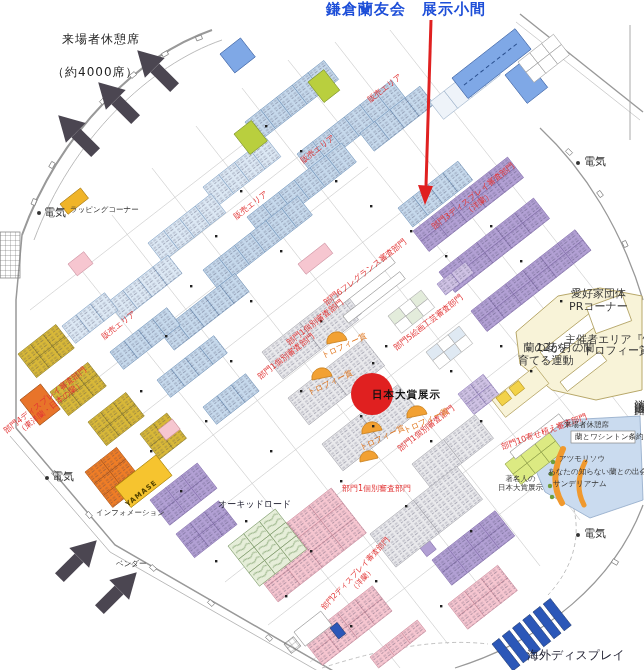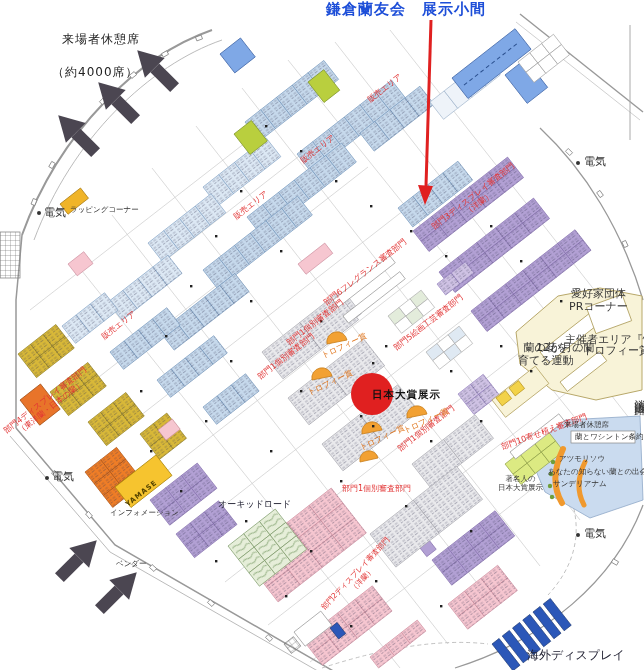--- a/index.html
+++ b/index.html
@@ -655,21 +655,21 @@
   <div class="lb t7" style="left:553px;top:480px;">サンデリアナム</div>
   <div class="lb t7 ml" style="left:498px;top:475px;">
     <span>著名人の</span>
     <span>日本大賞展示</span>
   </div>
 
   <div class="lb" style="left:527px;top:649px;font-size:12px;color:#223;">海外ディスプレイ</div>
   <div class="lb" style="left:218px;top:499px;font-size:9px;color:#223;">オーキッドロード</div>
 
   <div class="lb t7" style="left:70px;top:206px;">ラッピングコーナー</div>
-  <div class="lb t7" style="left:96px;top:509px;margin-left:14px;">インフォメーション</div>
+  <div class="lb t7" style="left:96px;top:509px;">インフォメーション</div>
   <div class="lb t7" style="left:116px;top:560px;">ベンダー</div>
 
   <div class="lb tiny" style="left:584px;top:156px;">電気</div>
   <div class="lb tiny" style="left:584px;top:528px;">電気</div>
   <div class="lb tiny" style="left:44px;top:207px;">電気</div>
   <div class="lb tiny" style="left:52px;top:471px;">電気</div>
 
   <div class="lb tiny vert" style="left:632px;top:390px;">消防道路</div>
 
   <div class="lb ylabel rot r38" style="left:124px;top:502px;">YAMASE</div>

